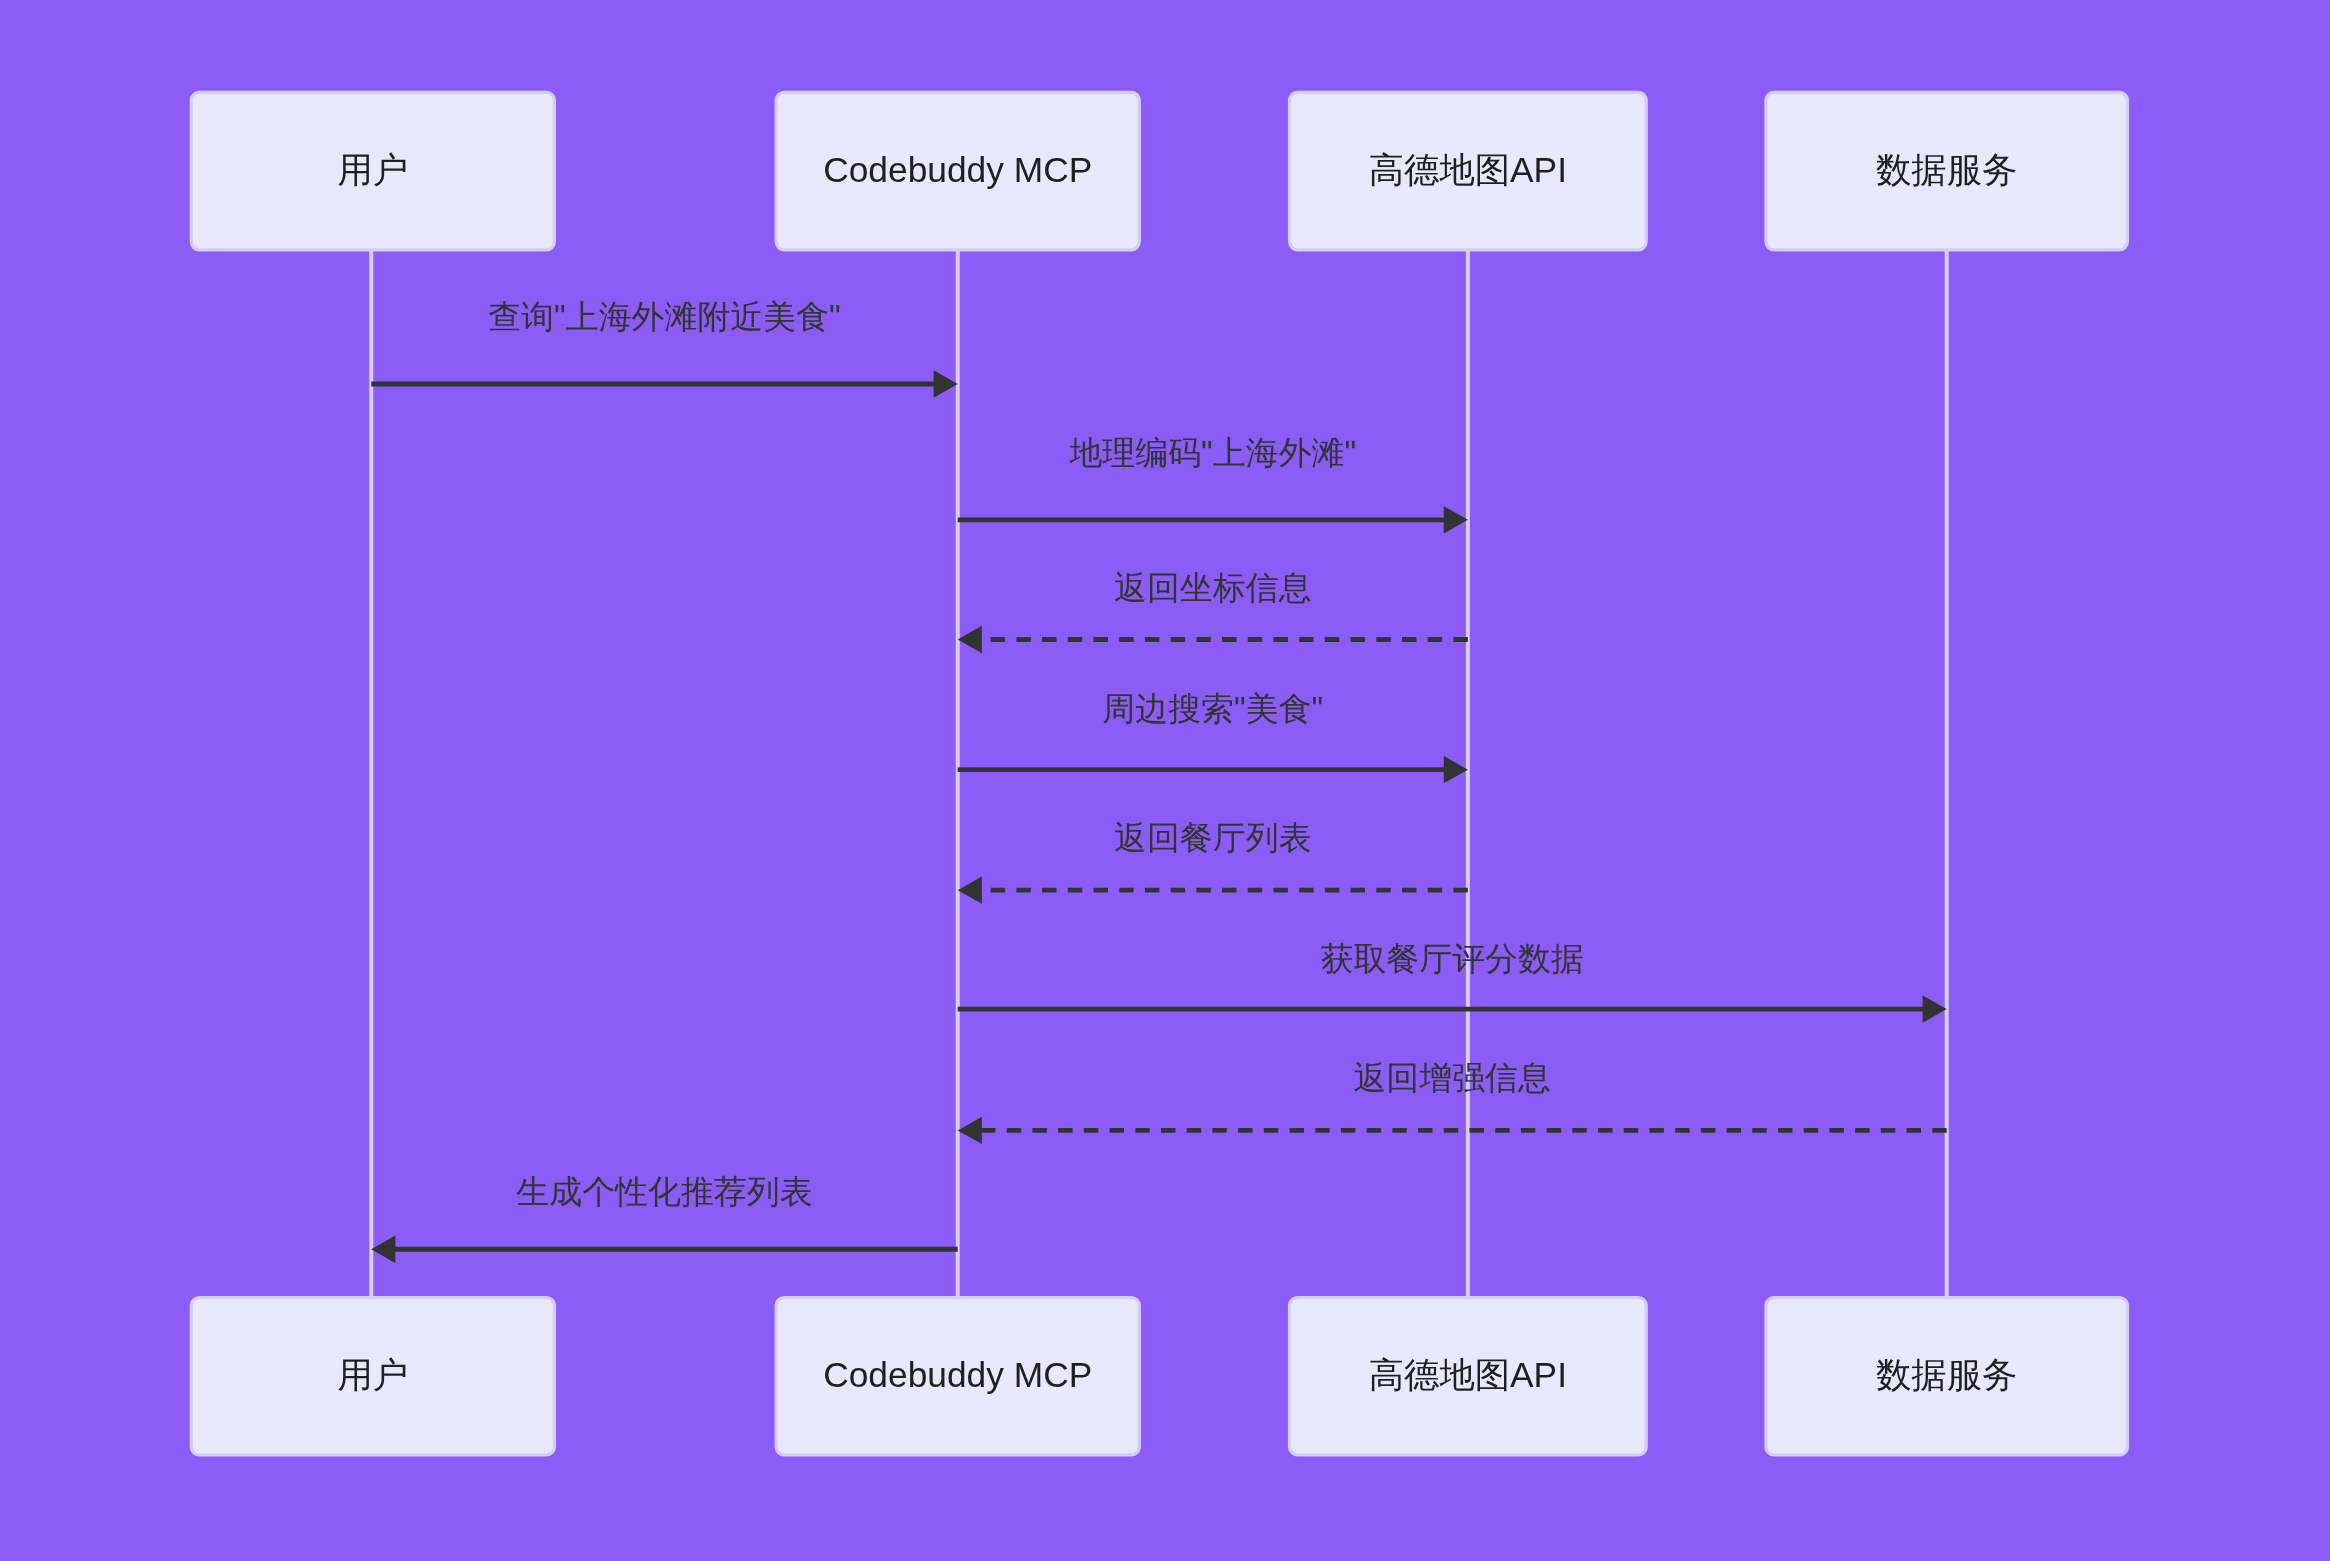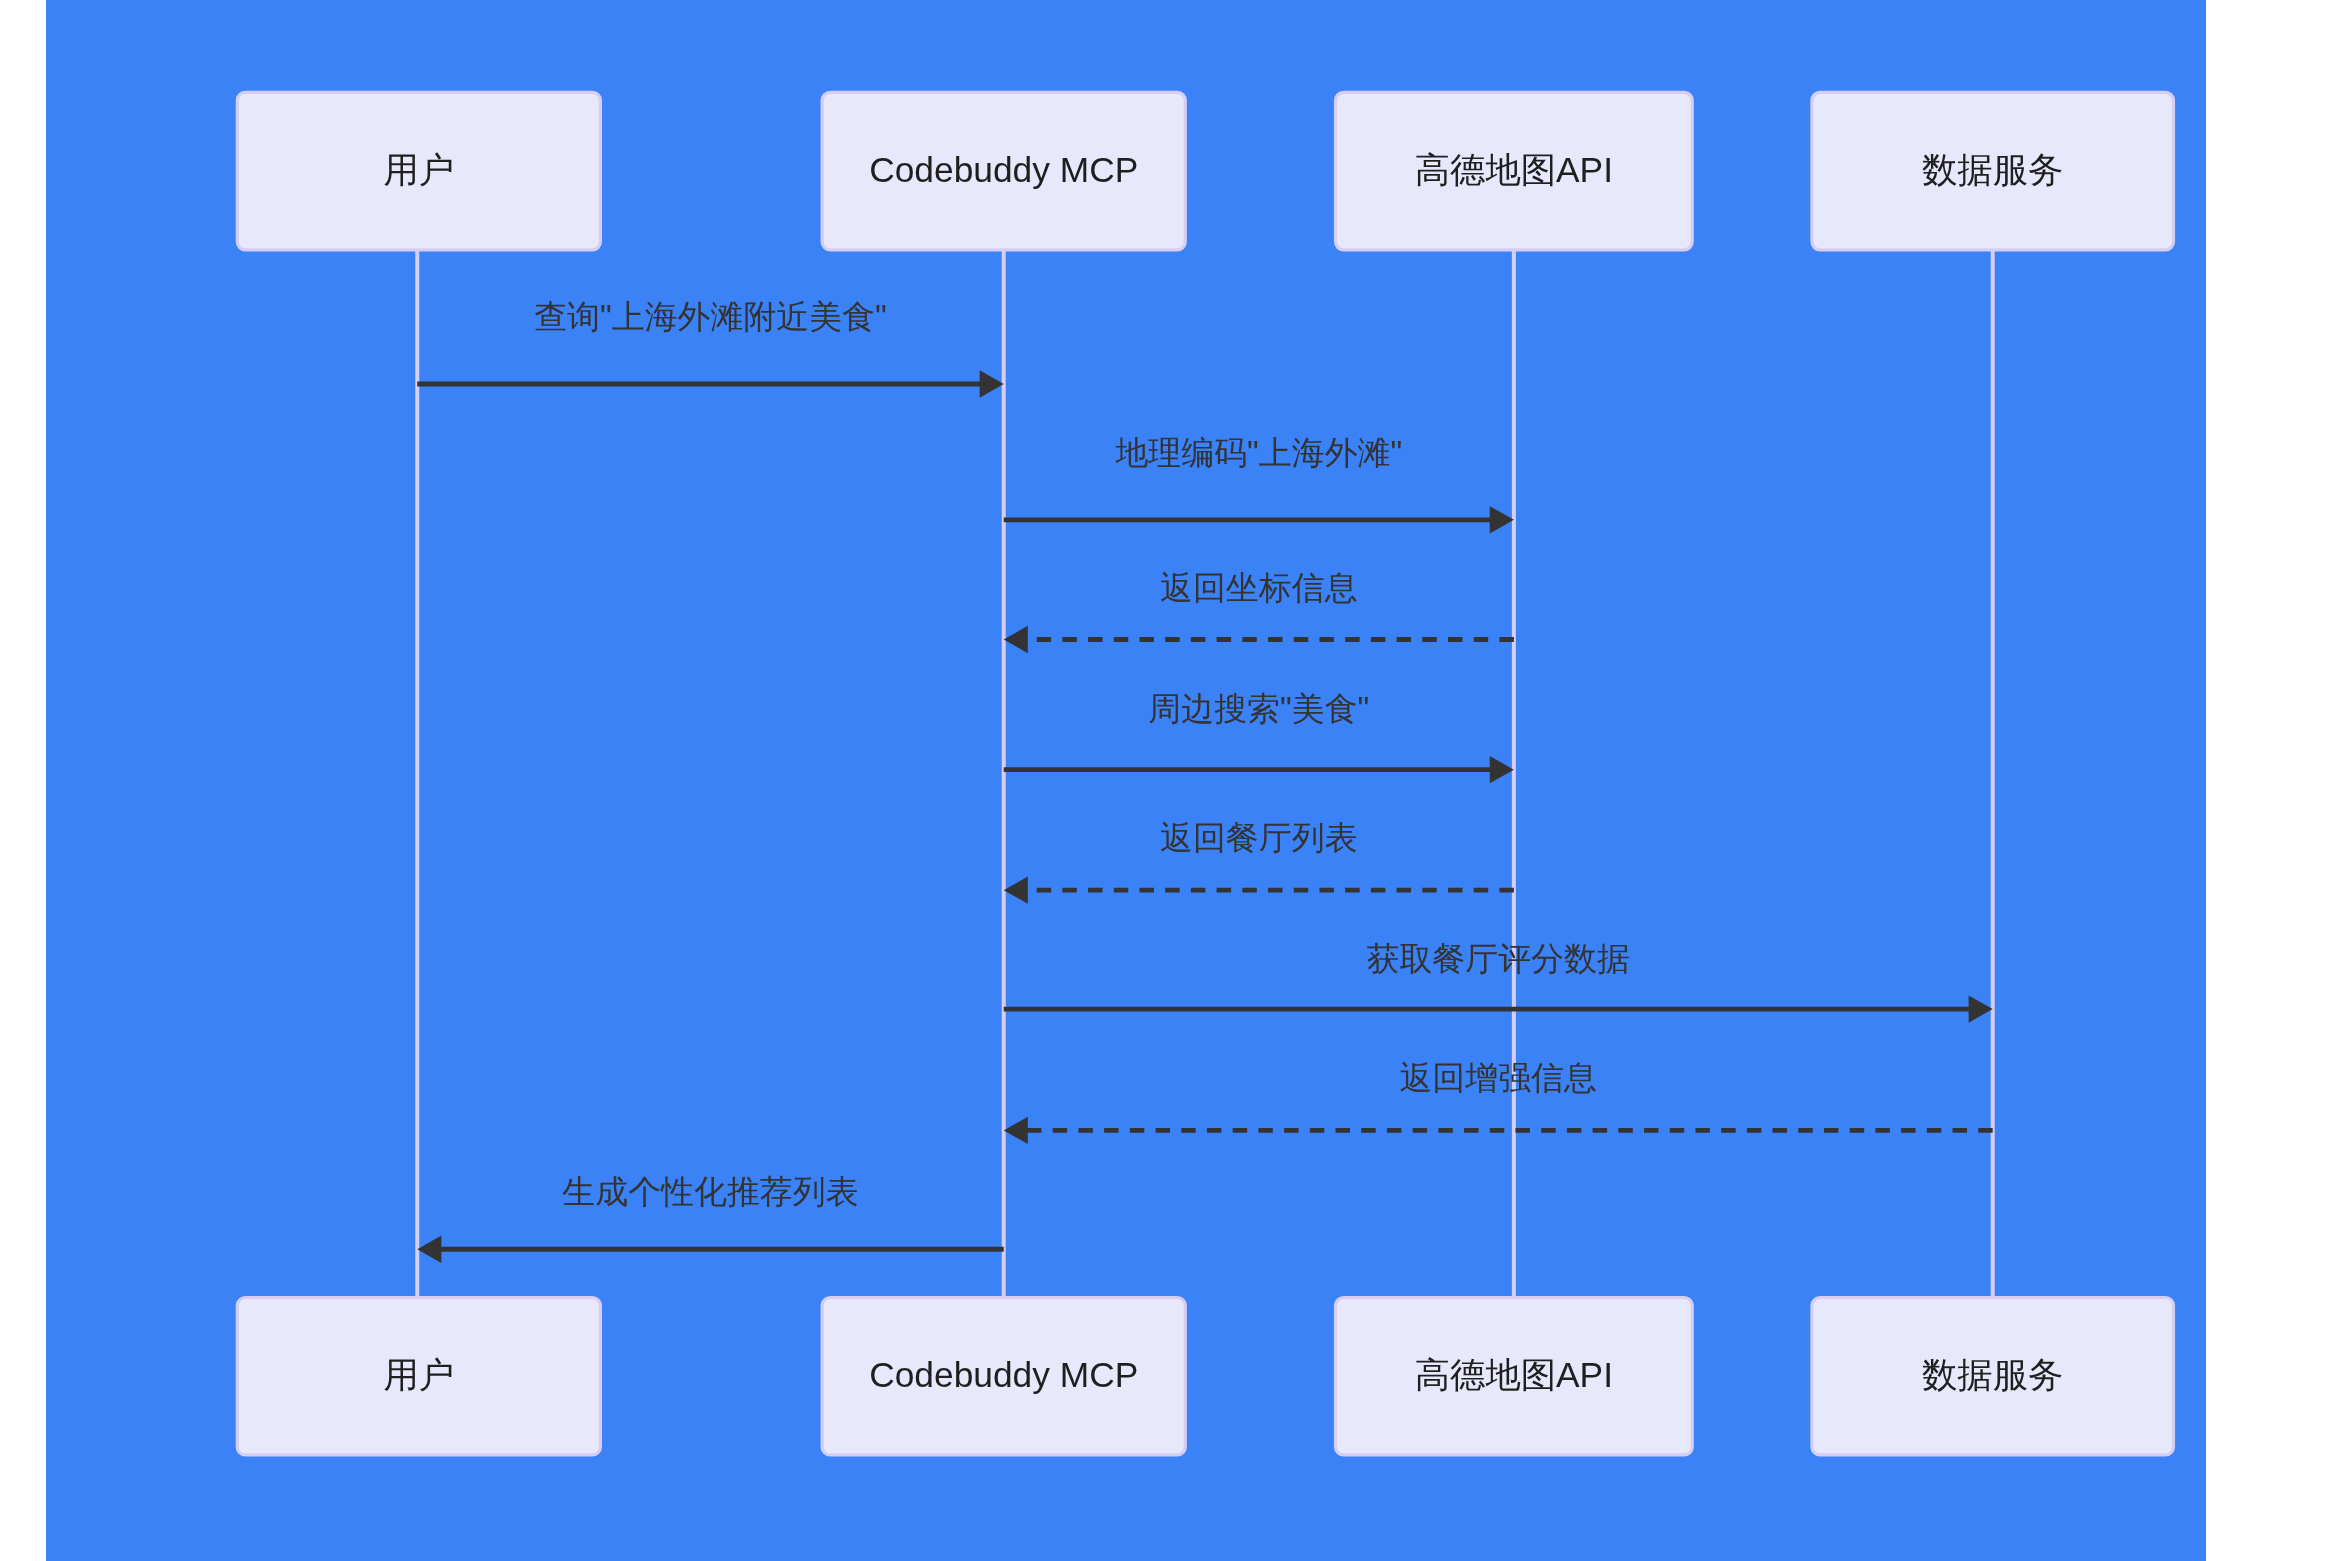--- a/index.html
+++ b/index.html
@@ -6,25 +6,24 @@
   html, body {
     margin: 0;
     padding: 0;
     background: #ffffff;
   }
   body {
     font-family: "Liberation Sans", "DejaVu Sans", sans-serif;
   }
   #canvas {
     position: relative;
-    width: 2160px;
+    width: 2330px;
     height: 1561px;
-    background: #3b82f6;
+    background: #8b5cf6;
     overflow: hidden;
-    margin-left: 46px;
   }
   #diagram-svg {
     position: absolute;
     left: 0;
     top: 0;
     width: 2330px;
     height: 1561px;
     display: block;
   }
   .actor-box-rect {

